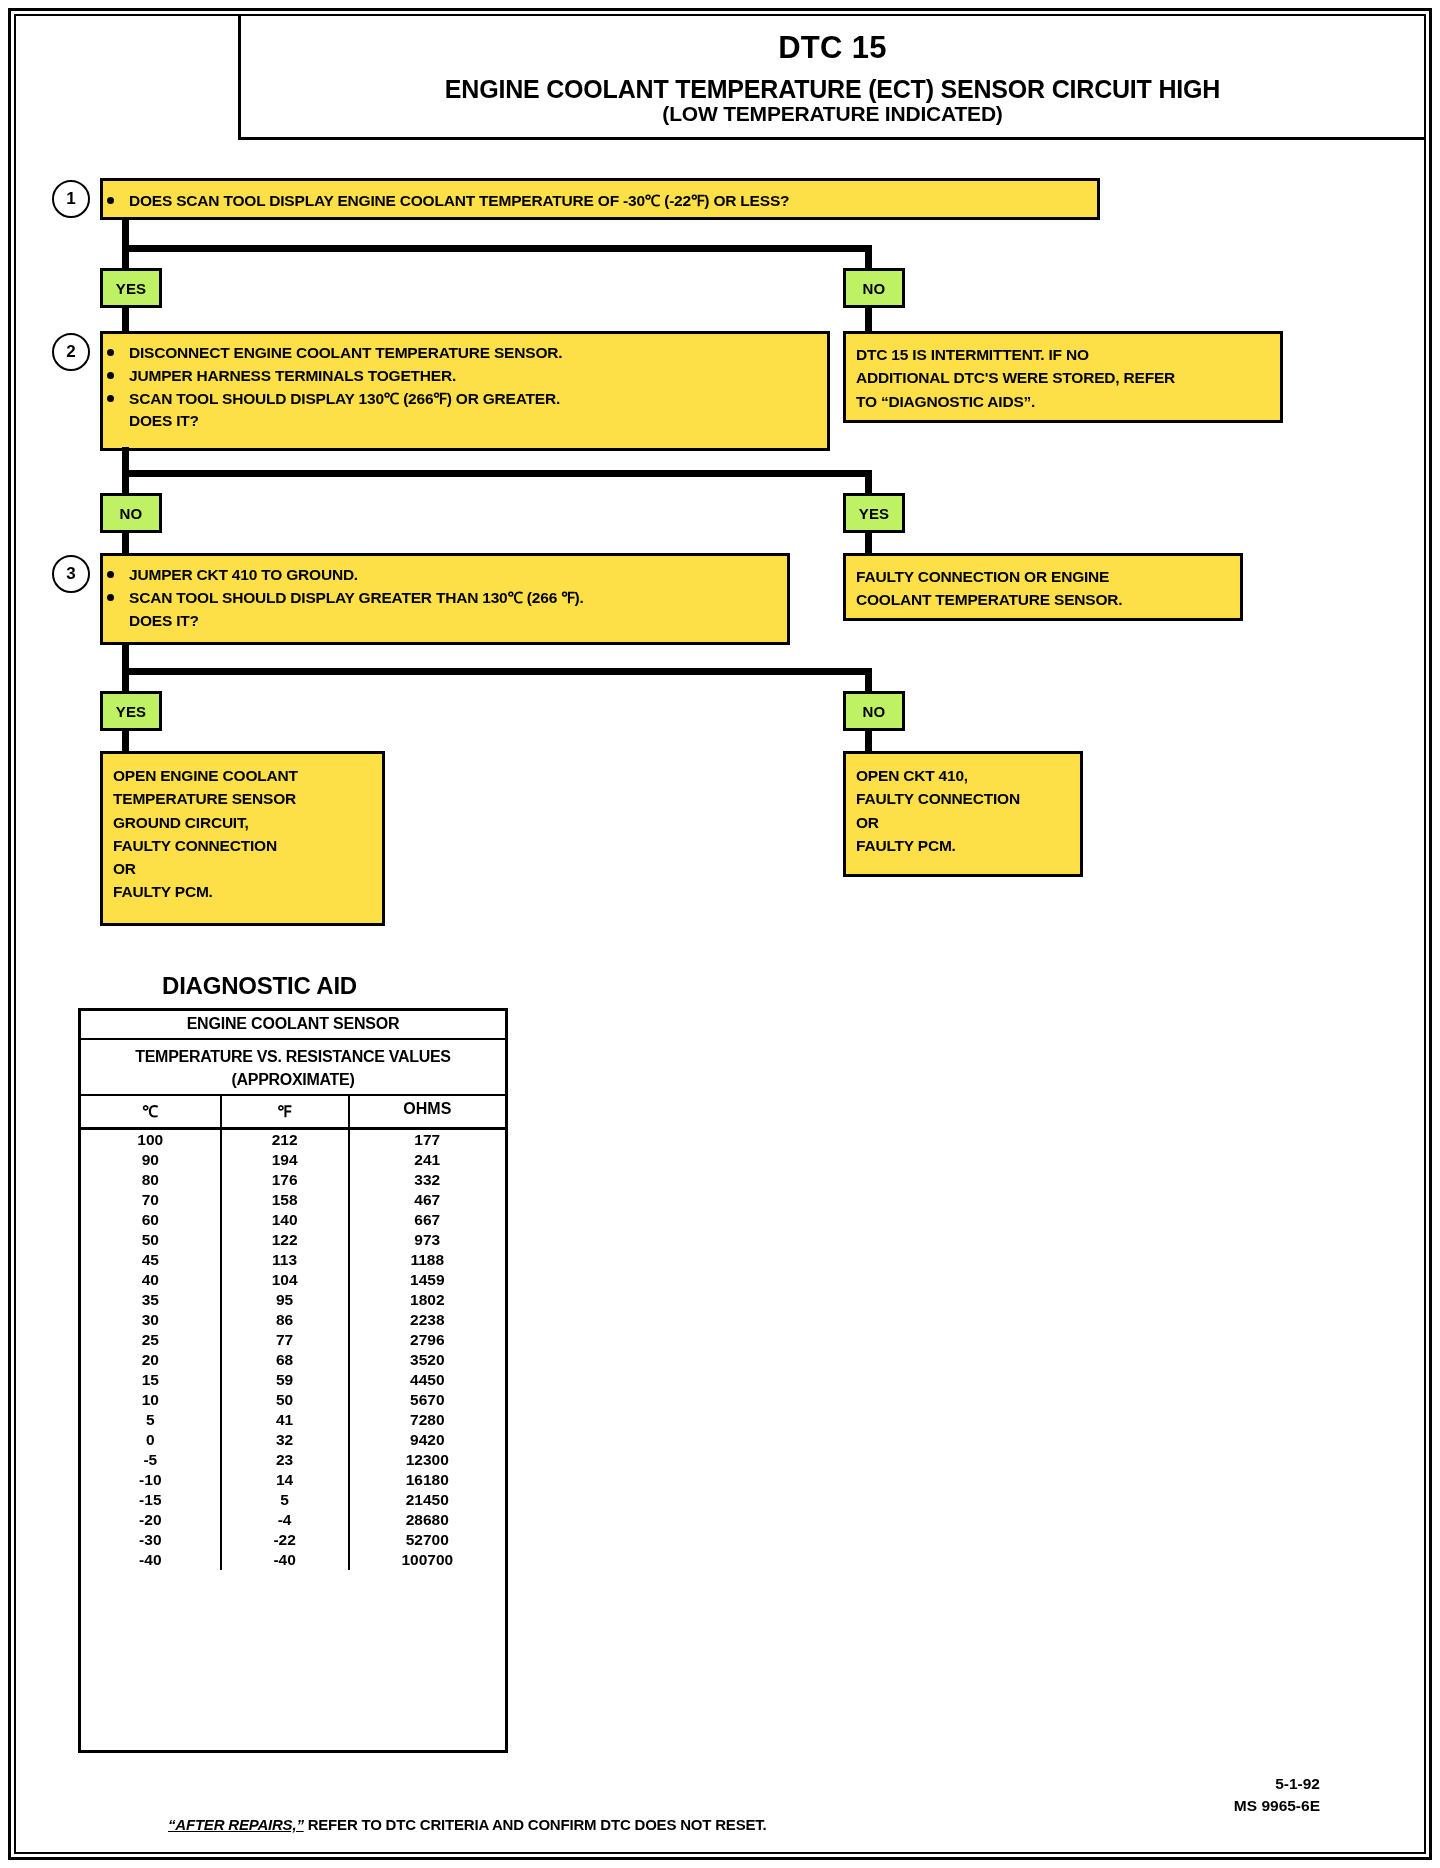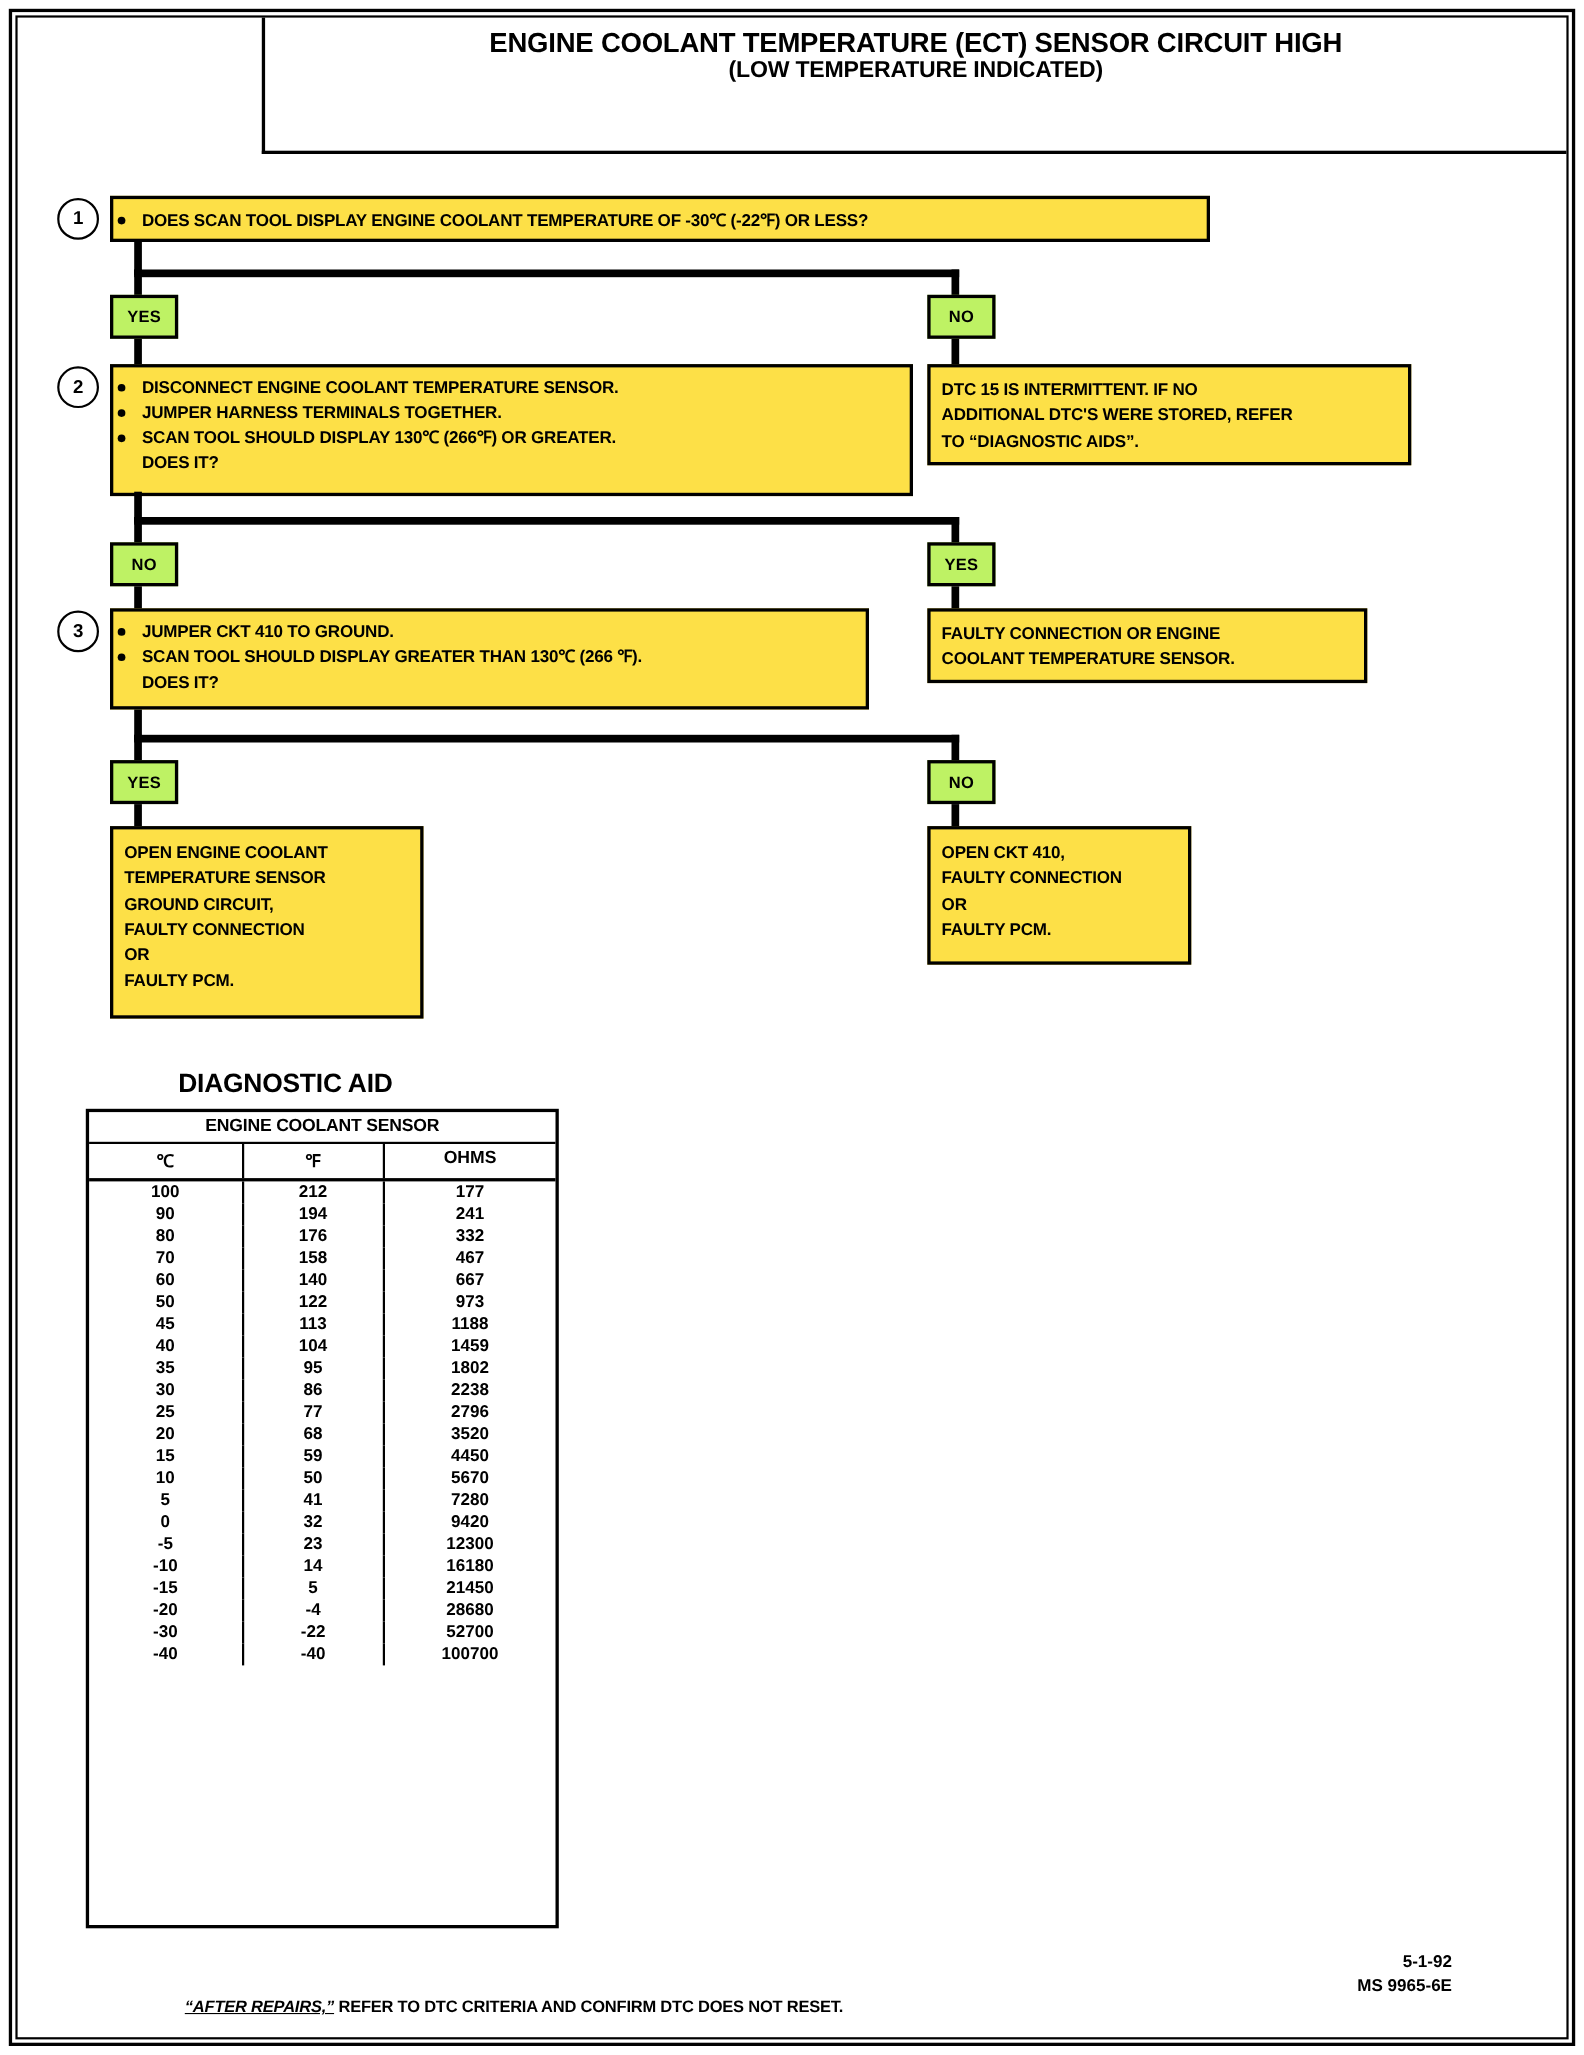--- a/index.html
+++ b/index.html
@@ -151,20 +151,21 @@
 </style>
 </head>
 <body>
 
 <div class="page">
 
   <div class="outer-border"></div>
   <div class="outer-border2"></div>
 
   <div class="header">
+    <div class="dtc-title">DTC 15</div>
     <div class="dtc-sub">ENGINE COOLANT TEMPERATURE (ECT) SENSOR CIRCUIT HIGH</div>
     <div class="dtc-sub2">(LOW TEMPERATURE INDICATED)</div>
   </div>
 
   <div class="stepnum" style="left:52px;top:180px;">1</div>
   <div class="box" style="left:100px;top:178px;width:1000px;height:42px;">
     <ul class="bul" style="margin:9px 0 0 0;">
       <li><span class="dot"></span><span>DOES  SCAN TOOL DISPLAY ENGINE COOLANT TEMPERATURE OF -30℃ (-22℉) OR LESS?</span></li>
     </ul>
   </div>
@@ -253,20 +254,24 @@
       <div class="plainline">FAULTY CONNECTION</div>
       <div class="plainline">OR</div>
       <div class="plainline">FAULTY PCM.</div>
     </div>
   </div>
 
   <div class="diag-title" style="left:162px;top:972px;">DIAGNOSTIC AID</div>
 
   <div class="tbl" style="left:78px;top:1008px;width:430px;height:745px;">
     <div class="th-row">ENGINE COOLANT SENSOR</div>
+    <div class="th-row2">
+      <div>TEMPERATURE VS. RESISTANCE VALUES</div>
+      <div>(APPROXIMATE)</div>
+    </div>
     <div class="colhead">
       <div class="c1">℃</div>
       <div class="c2">℉</div>
       <div class="c3">OHMS</div>
     </div>
     <div id="table-body">
         <div class="trow">
           <div class="c1">100</div>
           <div class="c2">212</div>
           <div class="c3">177</div>

